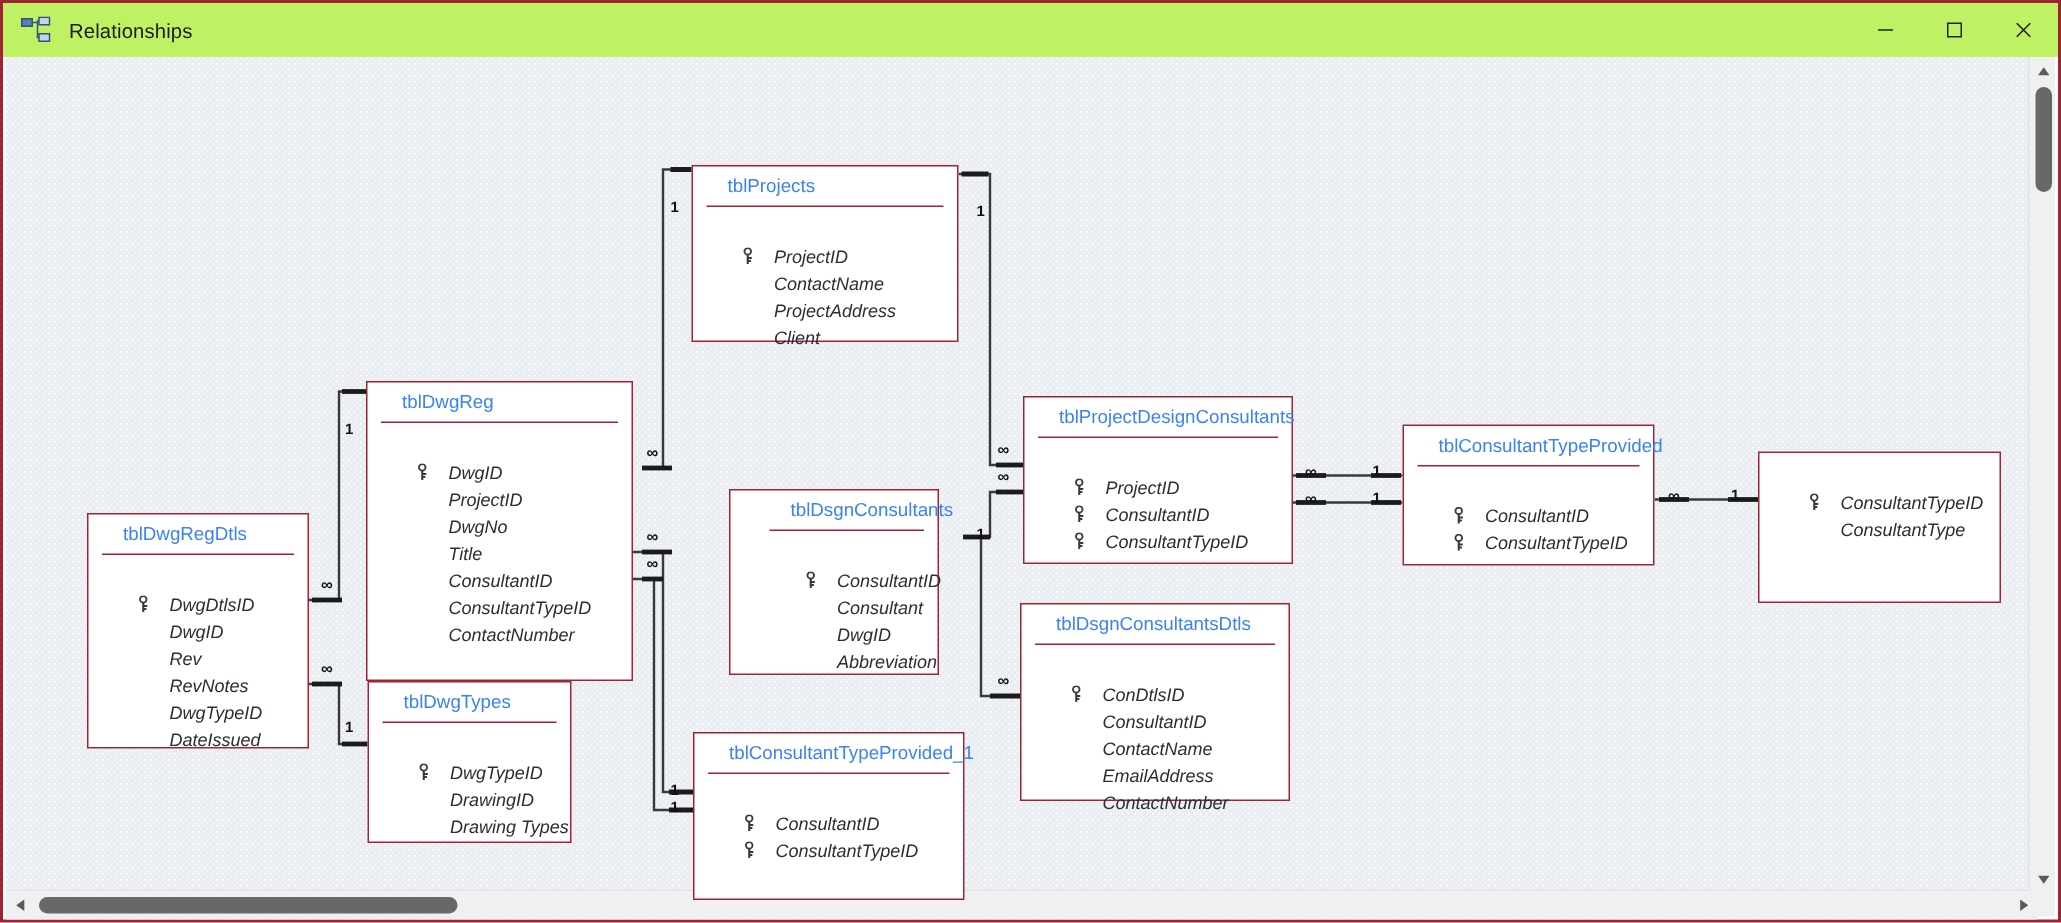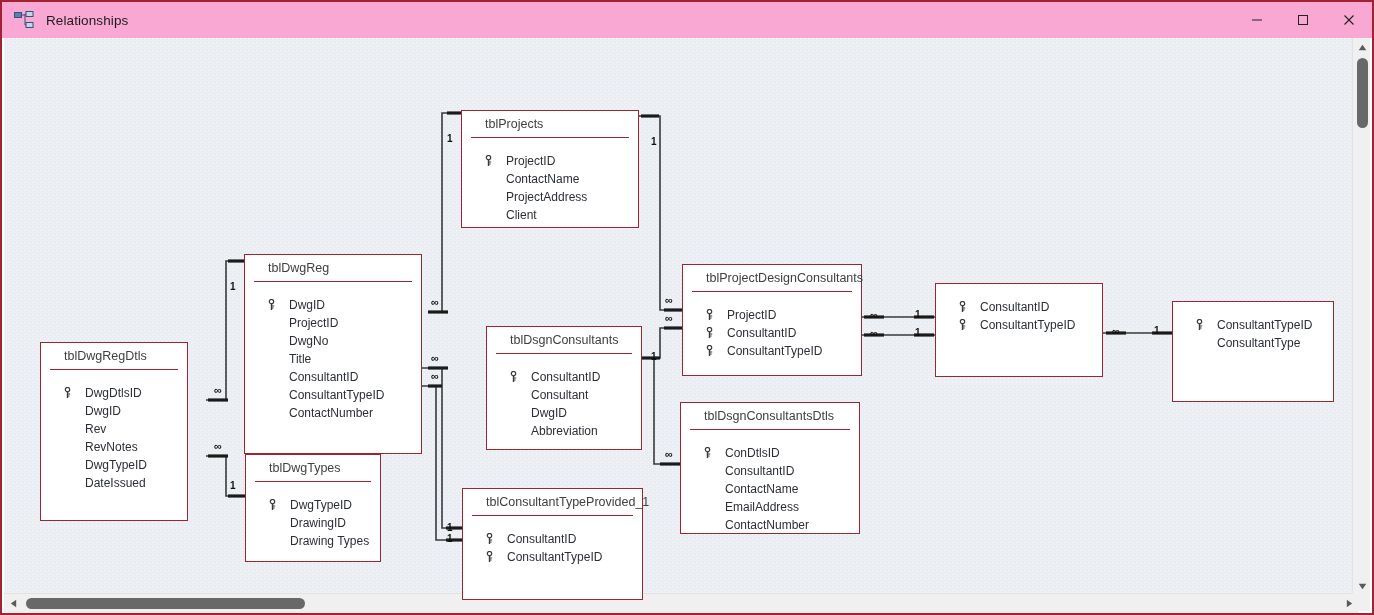--- a/index.html
+++ b/index.html
@@ -11,21 +11,21 @@
   }
   .window{
     position:absolute;left:0;top:0;width:1374px;height:615px;
     box-sizing:border-box;
     border:2px solid #a02334;
     background:#ffffff;
   }
   
   .titlebar{
     position:absolute;left:0;top:0;right:0;height:36px;
-    background:#f9a8d4;
+    background:#bef264;
     display:flex;align-items:center;
   }
   .app-icon{
     margin-left:12px;width:20px;height:18px;position:relative;flex:0 0 auto;
   }
   .title-text{
     margin-left:12px;font-size:13.5px;color:#1b1b1b;
     letter-spacing:.1px;
   }
   .win-buttons{margin-left:auto;display:flex;height:36px;}
@@ -48,27 +48,27 @@
   .diagram{position:absolute;left:0;top:0;width:1340px;height:557px;}
   
   .tbl{
     position:absolute;
     background:#ffffff;
     border:1.5px solid #a02334;
     box-sizing:border-box;
     z-index:5;
   }
   .tbl-title{
-    font-size:12.5px;color:#404040;
+    font-size:12.5px;color:#3b82f6;
     padding:6px 0 6px 14px;
     border-bottom:1.5px solid #a02334;
     margin:0 9px;
     white-space:nowrap;
   }
-  .fields{list-style:none;margin:8px;padding:6px 0 0 0;}
+  .fields{list-style:none;margin:18px;padding:6px 0 0 0;font-style:italic;}
   .field{
     display:flex;align-items:center;
     height:18px;font-size:12px;color:#2b2f35;
     padding-left:14px;white-space:nowrap;
   }
   .keyslot{width:22px;flex:0 0 22px;display:flex;align-items:center;justify-content:flex-start;}
   .keyslot svg{display:block;}
   
   .conn{position:absolute;z-index:2;}
   .conn svg{display:block;overflow:visible;}
@@ -276,21 +276,21 @@
               <li class="field">
                 <span class="keyslot"></span>
                 <span>ConsultantTypeID</span>
               </li>
               <li class="field">
                 <span class="keyslot"></span>
                 <span>ContactNumber</span>
               </li>
             </ul>
           </div>
-          <div class="tbl" style="left: 36px; top: 304px; width: 148px; height: 179px;">
+          <div class="tbl" style="left: 54px; top: 304px; width: 148px; height: 157px;">
             <div class="tbl-title">tblDwgRegDtls</div>
             <ul class="fields">
               <li class="field">
                 <span class="keyslot">
                   <svg width="9" height="12" viewBox="0 0 9 12">
                     <circle cx="4.5" cy="2.6" r="2.2" fill="none" stroke="#3a3a3a" stroke-width="1.2"></circle>
                     <path d="M4.5 4.6 V11" stroke="#3a3a3a" stroke-width="1.4"></path>
                     <path d="M4.5 7 H7.2 M4.5 9 H6.6" stroke="#3a3a3a" stroke-width="1.2"></path>
                   </svg>
                 </span>
@@ -359,21 +359,21 @@
                   <svg width="9" height="12" viewBox="0 0 9 12">
                     <circle cx="4.5" cy="2.6" r="2.2" fill="none" stroke="#3a3a3a" stroke-width="1.2"></circle>
                     <path d="M4.5 4.6 V11" stroke="#3a3a3a" stroke-width="1.4"></path>
                     <path d="M4.5 7 H7.2 M4.5 9 H6.6" stroke="#3a3a3a" stroke-width="1.2"></path>
                   </svg>
                 </span>
                 <span>ConsultantTypeID</span>
               </li>
             </ul>
           </div>
-          <div class="tbl" style="left: 482px; top: 288px; width: 156px; height: 124px;">
+          <div class="tbl" style="left: 482px; top: 288px; width: 140px; height: 124px; padding-left: 17px;">
             <div class="tbl-title">tblDsgnConsultants</div>
             <ul class="fields">
               <li class="field">
                 <span class="keyslot">
                   <svg width="9" height="12" viewBox="0 0 9 12">
                     <circle cx="4.5" cy="2.6" r="2.2" fill="none" stroke="#3a3a3a" stroke-width="1.2"></circle>
                     <path d="M4.5 4.6 V11" stroke="#3a3a3a" stroke-width="1.4"></path>
                     <path d="M4.5 7 H7.2 M4.5 9 H6.6" stroke="#3a3a3a" stroke-width="1.2"></path>
                   </svg>
                 </span>
@@ -453,20 +453,21 @@
                 <span class="keyslot"></span>
                 <span>EmailAddress</span>
               </li>
               <li class="field">
                 <span class="keyslot"></span>
                 <span>ContactNumber</span>
               </li>
             </ul>
           </div>
           <div class="tbl" style="left: 931px; top: 245px; width: 168px; height: 94px;">
+            <div class="tbl-title">tblConsultantTypeProvided</div>
             <ul class="fields">
               <li class="field">
                 <span class="keyslot">
                   <svg width="9" height="12" viewBox="0 0 9 12">
                     <circle cx="4.5" cy="2.6" r="2.2" fill="none" stroke="#3a3a3a" stroke-width="1.2"></circle>
                     <path d="M4.5 4.6 V11" stroke="#3a3a3a" stroke-width="1.4"></path>
                     <path d="M4.5 7 H7.2 M4.5 9 H6.6" stroke="#3a3a3a" stroke-width="1.2"></path>
                   </svg>
                 </span>
                 <span>ConsultantID</span>

